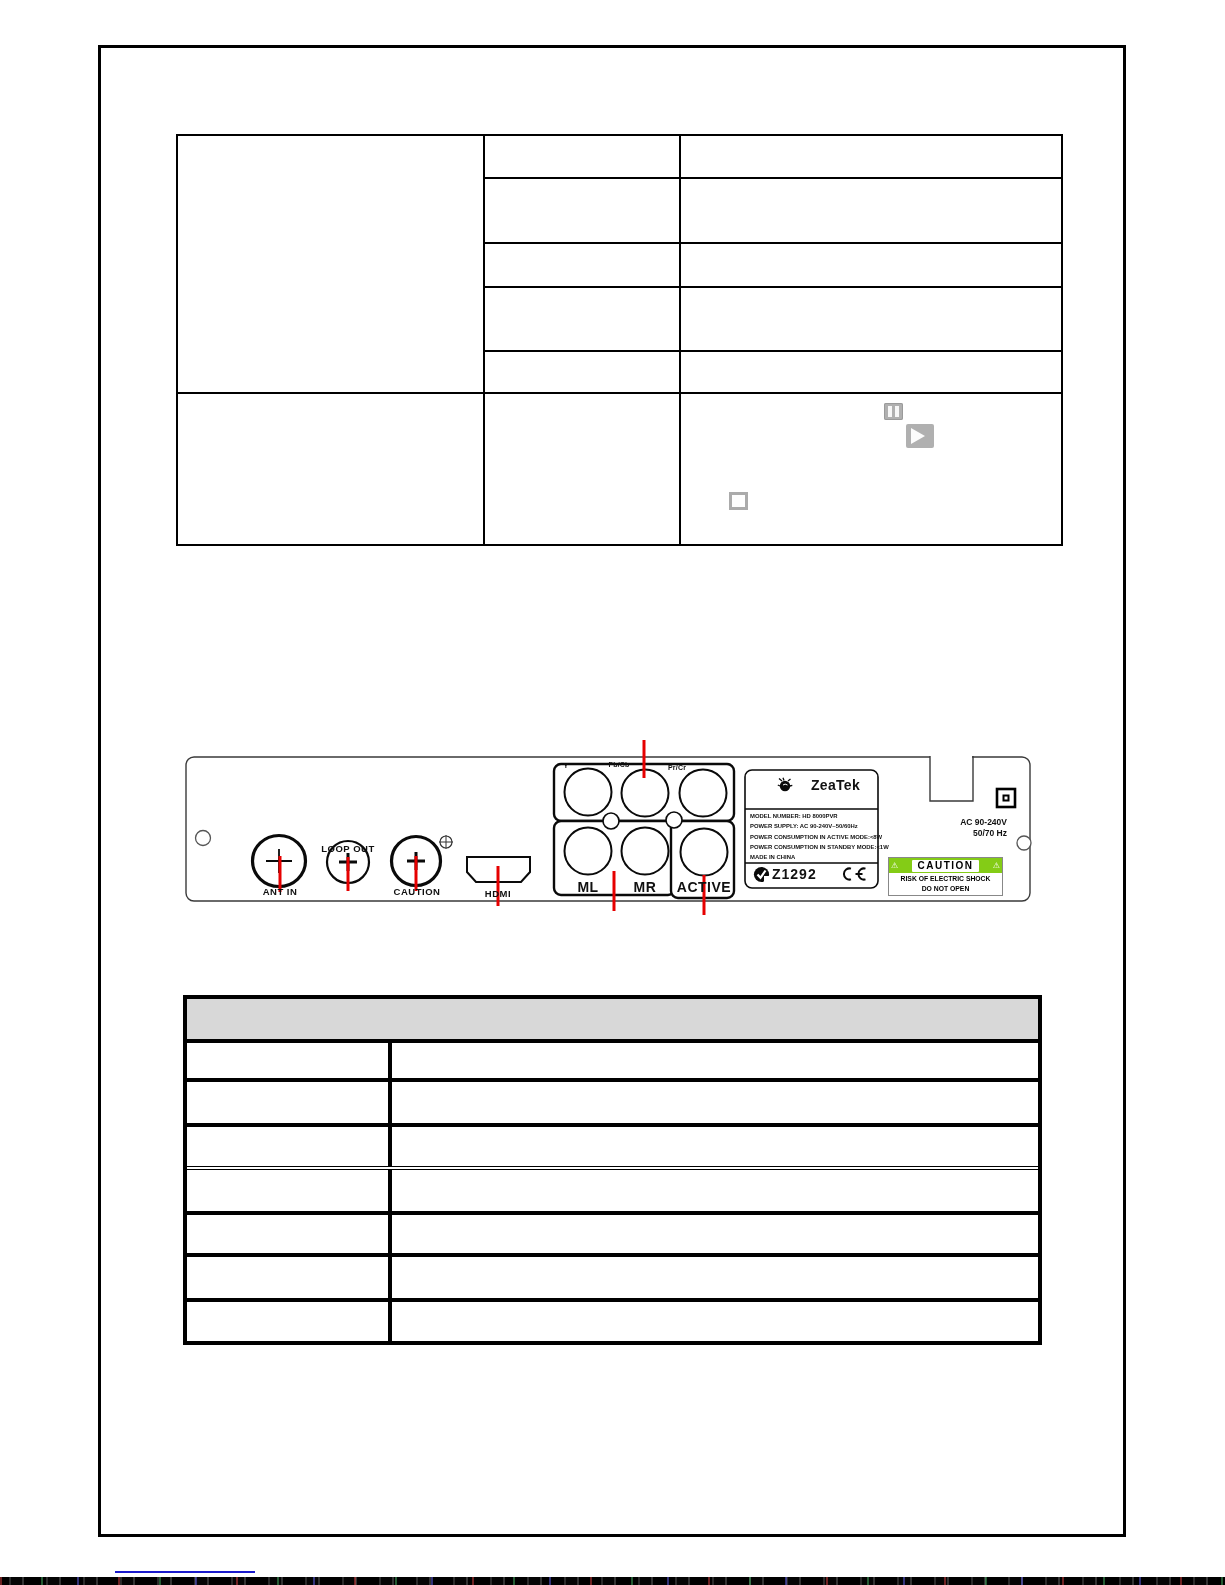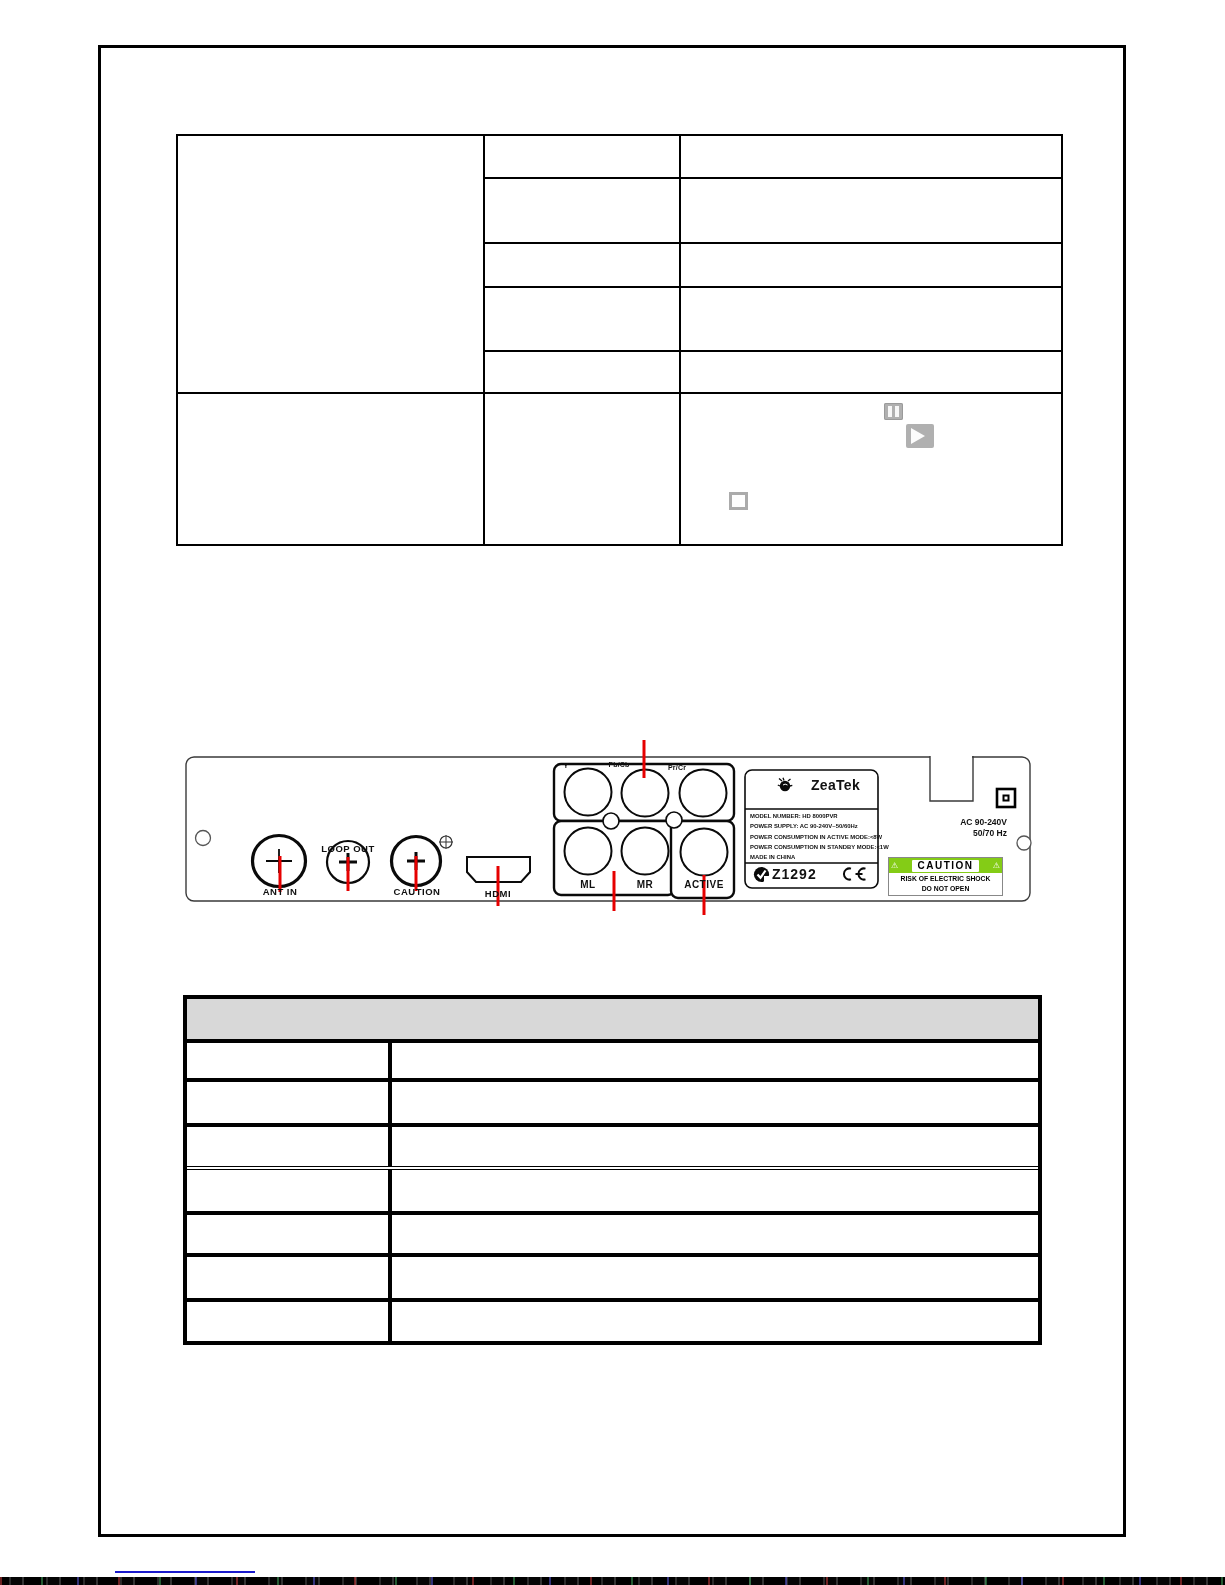--- a/index.html
+++ b/index.html
@@ -21,21 +21,21 @@
   .play-icon{position:absolute;width:28px;height:24px;background:#b0b0b0;border-radius:2px;}
   .play-icon:before{content:"";position:absolute;left:5px;top:4px;border-style:solid;border-width:8px 0 8px 14px;
       border-color:transparent transparent transparent #fcfcfc;}
   .stop-icon{position:absolute;width:19px;height:18px;background:#fefefe;border:3px solid #ababab;box-sizing:border-box;}
 
   
   #panel-svg{left:180px;top:735px;}
   .lbl{position:absolute;font-weight:bold;color:#101010;text-align:center;letter-spacing:.5px;}
   .lbl-conn{font-size:9.5px;width:80px;}
   .lbl-comp{font-size:7px;width:50px;letter-spacing:.2px;}
-  .lbl-av{font-size:10px;width:60px;}
+  .lbl-av{font-size:14px;width:60px;}
   #brand-row{left:745px;top:777px;width:147px;display:flex;align-items:center;justify-content:center;gap:18px;}
   #brand-row .brand-text{font-weight:bold;font-size:14px;letter-spacing:.3px;}
   #label-lines{left:750px;top:811px;width:126px;font-weight:bold;font-size:5.9px;line-height:10.3px;
       white-space:nowrap;letter-spacing:0;}
   #cert-row{left:753px;top:864px;width:118px;height:20px;display:flex;align-items:center;}
   #cert-row .ztext{font-weight:bold;font-size:14px;letter-spacing:1px;margin-left:2px;}
   #ac-rating{left:903px;top:817px;width:104px;text-align:right;font-weight:bold;font-size:8.5px;line-height:10.5px;}
   #caution-box{left:888px;top:857px;width:115px;height:39px;background:#fff;border:1px solid #888;box-sizing:border-box;}
   #caution-bar{height:15px;background:#84cc16;display:flex;align-items:center;justify-content:space-between;padding:0 2px;}
   .warn-tri{color:#fff;font-size:8px;line-height:8px;}

